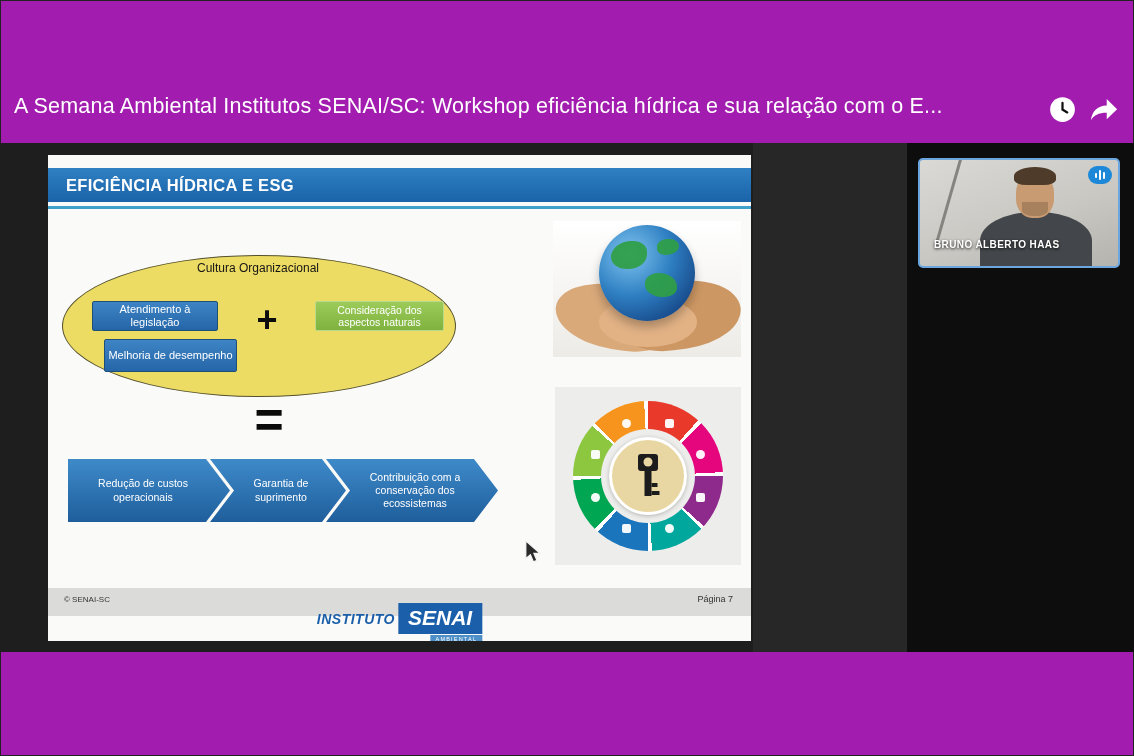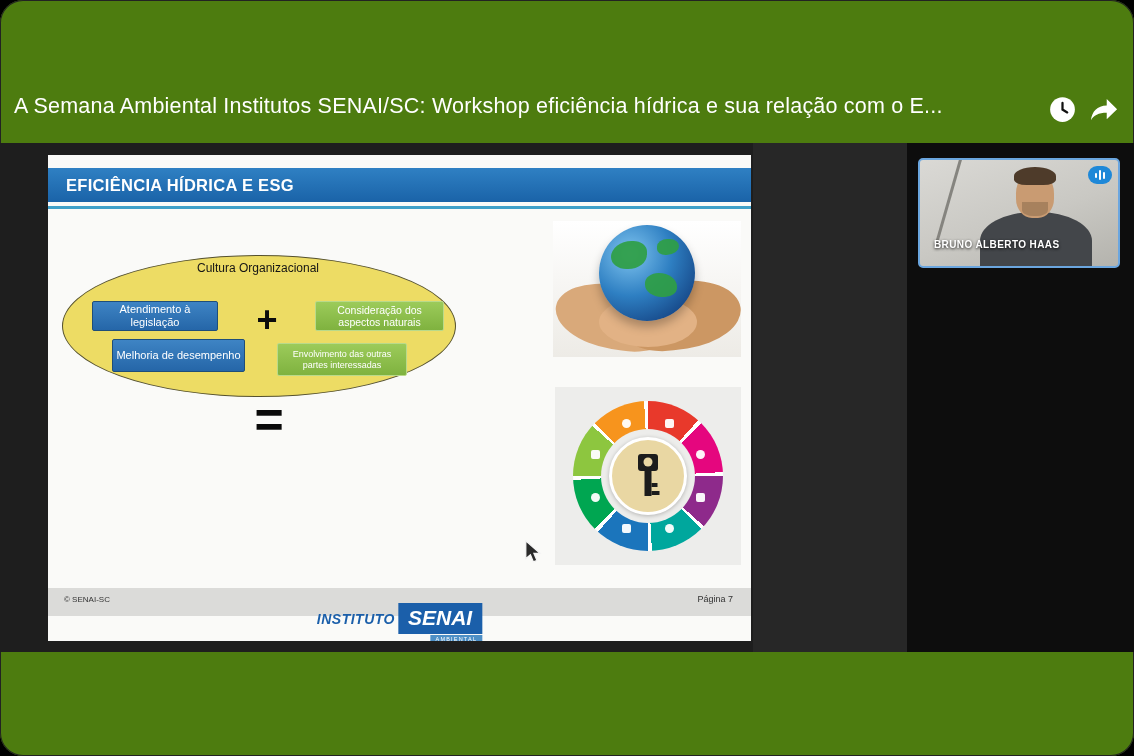--- a/index.html
+++ b/index.html
@@ -1,17 +1,17 @@
 <!DOCTYPE html>
 <html><head>
 <meta charset="utf-8">
 <style>
   * { margin:0; padding:0; box-sizing:border-box; }
   html,body { background:#000; font-family:"Liberation Sans", sans-serif; }
-  .stage { position:relative; width:1134px; height:756px; background:#4d7c0f; overflow:hidden; box-shadow:inset 0 0 0 1px #222;border-radius:23px; }
+  .stage { position:relative; width:1134px; height:756px; background:#a21caf; overflow:hidden; box-shadow:inset 0 0 0 1px #222; }
 
   
   .video-title { position:absolute; left:14px; top:94px; width:1000px; font-size:21.5px; color:#fff; white-space:nowrap; overflow:hidden; letter-spacing:.2px; cursor:pointer; }
   .icon-watch { position:absolute; right:58px; top:96px; width:27px; height:27px; cursor:pointer; }
   .icon-share { position:absolute; right:15px; top:98px; width:30px; height:24px; cursor:pointer; }
 
   
   .video-area { position:absolute; left:0; top:143px; width:1134px; height:509px; background:#0d0d0d; }
   .present-bg { position:absolute; left:0; top:0; width:907px; height:509px; background:#1e1e1e; }
   .side-strip { position:absolute; left:753px; top:0; width:154px; height:509px; background:#272727; }
@@ -23,21 +23,21 @@
   .header-line { position:absolute; left:0; top:51px; width:100%; height:3px; background:#3FA0C9; }
 
   
   .ellipse { position:absolute; left:14px; top:100px; width:394px; height:142px; background:#EDDC64; border:1px solid #55512e; border-radius:50%; }
   .culture-title { position:absolute; left:120px; top:106px; width:180px; text-align:center; font-size:12px; color:#141414; }
   .obox { position:absolute; display:flex; align-items:center; justify-content:center; text-align:center; color:#fff; line-height:1.15; border-radius:2px; padding:2px; }
   .obox.blue { background:linear-gradient(180deg,#3E84C4,#2566A8); border:1px solid #1F4E79; font-size:11px; }
   .obox.green { background:linear-gradient(180deg,#9CCB5A,#7FB23F); border:1px solid #b9da8a; }
   .bx-atend { left:44px; top:146px; width:126px; height:30px; }
   .bx-consid { left:267px; top:146px; width:129px; height:30px; font-size:10.5px; }
-  .bx-melhoria { left:64px; top:184px; width:133px; height:33px; }
+  .bx-melhoria { left:56px; top:184px; width:133px; height:33px; }
   .bx-envolv { left:229px; top:188px; width:130px; height:33px; font-size:9px; }
   .plus-sign { position:absolute; left:201px; top:144px; width:36px; text-align:center; font-size:36px; font-weight:900; color:#0c0c0c; }
   .equals-sign { position:absolute; left:198px; top:236px; width:46px; text-align:center; font-size:50px; font-weight:900; color:#0a0a0a; transform:scaleY(1.05); }
 
   
   .flow { position:absolute; left:20px; top:304px; height:63px; display:flex; align-items:stretch; }
   .arrow { background:linear-gradient(180deg,#3E8AC9,#1F5E9C); color:#fff; font-size:10.5px; display:flex; align-items:center; justify-content:center; text-align:center; line-height:1.25; }
   .arrow.a1 { width:162px; clip-path:polygon(0 0, calc(100% - 24px) 0, 100% 50%, calc(100% - 24px) 100%, 0 100%); padding:0 22px 0 10px; }
   .arrow.a2 { width:136px; margin-left:-20px; clip-path:polygon(0 0, calc(100% - 24px) 0, 100% 50%, calc(100% - 24px) 100%, 0 100%, 24px 50%); padding:0 20px 0 26px; }
   .arrow.a3 { width:172px; margin-left:-20px; clip-path:polygon(0 0, calc(100% - 24px) 0, 100% 50%, calc(100% - 24px) 100%, 0 100%, 24px 50%); padding:0 22px 0 28px; }
@@ -127,25 +127,29 @@
         <span>EFICIÊNCIA HÍDRICA E ESG</span>
       </div>
       <div class="header-line"></div>
 
       <div class="ellipse"></div>
       <div class="culture-title">Cultura Organizacional</div>
 
       <div class="obox blue bx-atend">Atendimento à legislação</div>
       <div class="obox green bx-consid">Consideração dos aspectos naturais</div>
       <div class="obox blue bx-melhoria">Melhoria de desempenho</div>
-      <div class="obox green bx-envolv">Envolvimento das outras partes interessadas</div>
 
       <div class="plus-sign">+</div>
       <div class="equals-sign">=</div>
 
+      <div class="flow">
+        <div class="arrow a1">Redução de custos operacionais</div>
+        <div class="arrow a2">Garantia de suprimento</div>
+        <div class="arrow a3">Contribuição com a conservação dos ecossistemas</div>
+      </div>
 
       <div class="earth-photo">
         <div class="hand hl"></div>
         <div class="hand hr"></div>
         <div class="hand palm"></div>
         <div class="globe">
           <div class="land l1"></div>
           <div class="land l2"></div>
           <div class="land l3"></div>
         </div>

